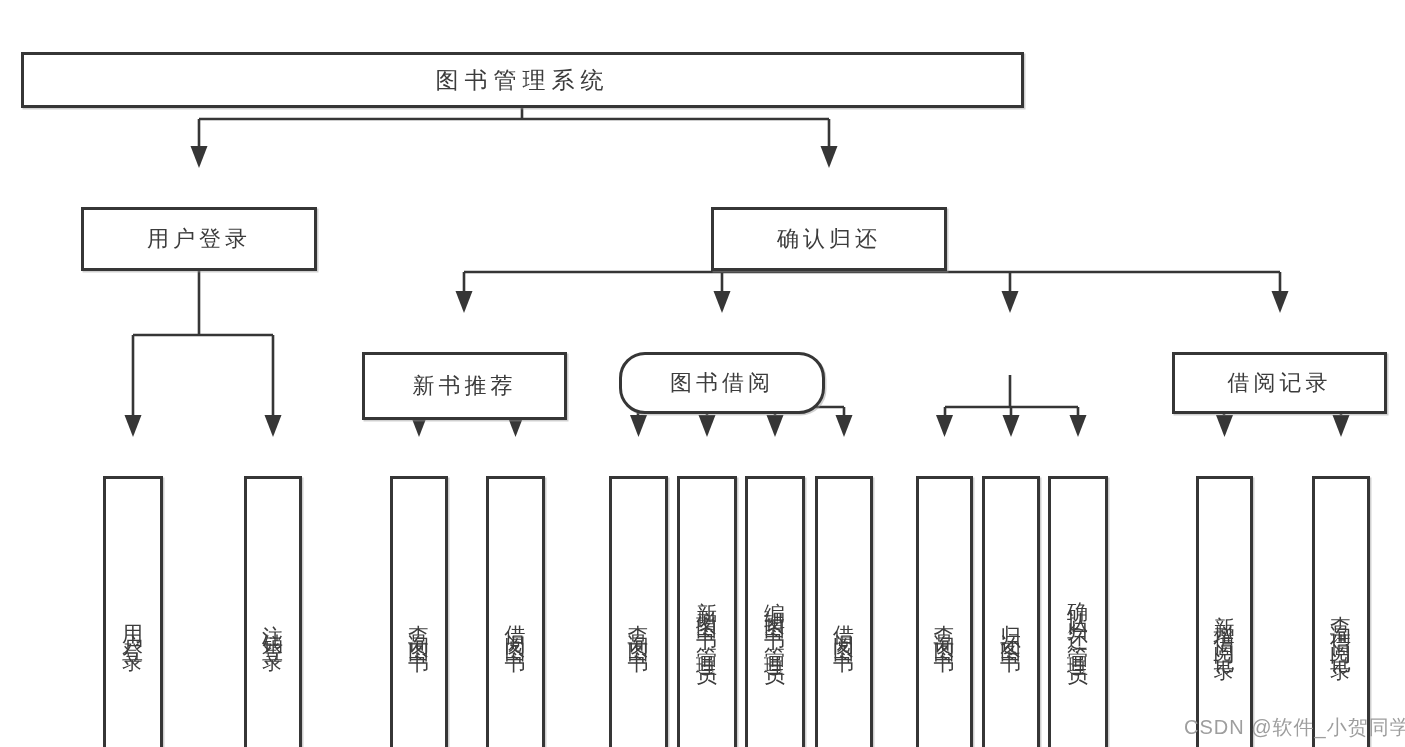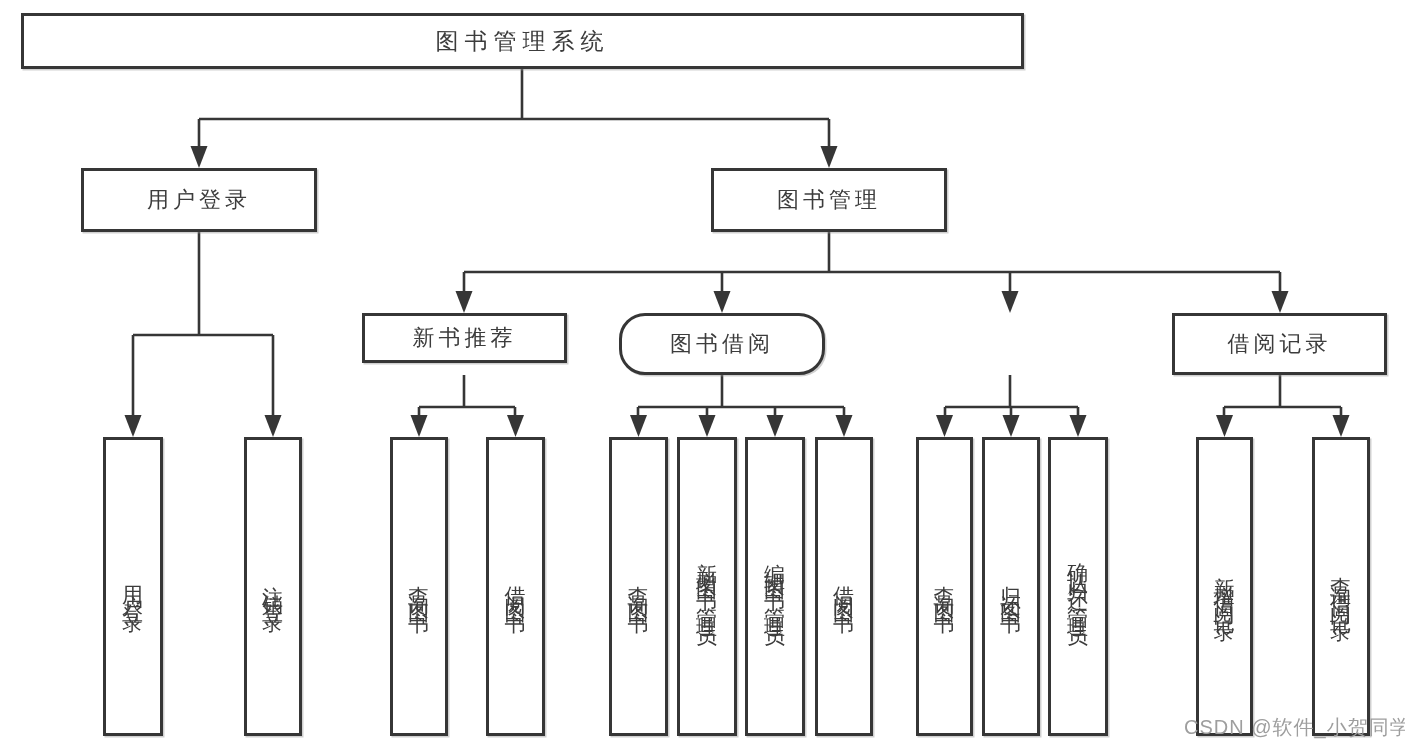--- a/index.html
+++ b/index.html
@@ -19,20 +19,21 @@
   .ah   { fill:#363636; stroke:none; }
   .node {
     position:absolute;
     background:#ffffff;
     border:3px solid #363636;
     box-shadow:1.5px 1.5px 0 rgba(150,150,150,0.45);
     display:flex; align-items:center; justify-content:center;
     color:#3c3c3c;
     z-index:2;
     text-align:center;
+    margin-top:39px;
   }
   .node.h { font-size:22px; letter-spacing:4px; line-height:1; }
   .node.h.root { font-size:23px; letter-spacing:6px; }
   .node.v {
     writing-mode:vertical-rl;
     font-size:21px;
     letter-spacing:9px;
     line-height:1;
   }
   .watermark {
@@ -76,23 +77,23 @@
     <polygon class="ah" points="936,415 953,415 944.5,437"></polygon>
     <polygon class="ah" points="1002.5,415 1019.5,415 1011,437"></polygon>
     <polygon class="ah" points="1069.5,415 1086.5,415 1078,437"></polygon>
     <polygon class="ah" points="1216,415 1233,415 1224.5,437"></polygon>
     <polygon class="ah" points="1332.5,415 1349.5,415 1341,437"></polygon>
   </svg>
 
   <div class="node h root" style="left:21px; top:13px; width:1003px; height:56px;">图书管理系统</div>
 
   <div class="node h" style="left:81px; top:168px; width:236px; height:64px;">用户登录</div>
-  <div class="node h" style="left:711px; top:168px; width:236px; height:64px;">图书管理</div>
+  <div class="node h" style="left:711px; top:168px; width:236px; height:64px;">确认归还</div>
 
-  <div class="node h" style="left:362px; top:313px; width:205px; height:50px;">新书推荐</div>
+  <div class="node h" style="left:362px; top:313px; width:205px; height:68px;">新书推荐</div>
   <div class="node h" style="left:619px; top:313px; width:206px; height:62px;border-radius:26px;">图书借阅</div>
   <div class="node h" style="left:1172px; top:313px; width:215px; height:62px;">借阅记录</div>
 
   <div class="node v" style="left:103px; top:437px; width:60px; height:299px;">用户登录</div>
   <div class="node v" style="left:244px; top:437px; width:58px; height:299px;">注销登录</div>
 
   <div class="node v" style="left:390px; top:437px; width:58px; height:299px;">查询图书</div>
   <div class="node v" style="left:486px; top:437px; width:59px; height:299px;">借阅图书</div>
 
   <div class="node v" style="left:609px; top:437px; width:59px; height:299px;">查询图书</div>

